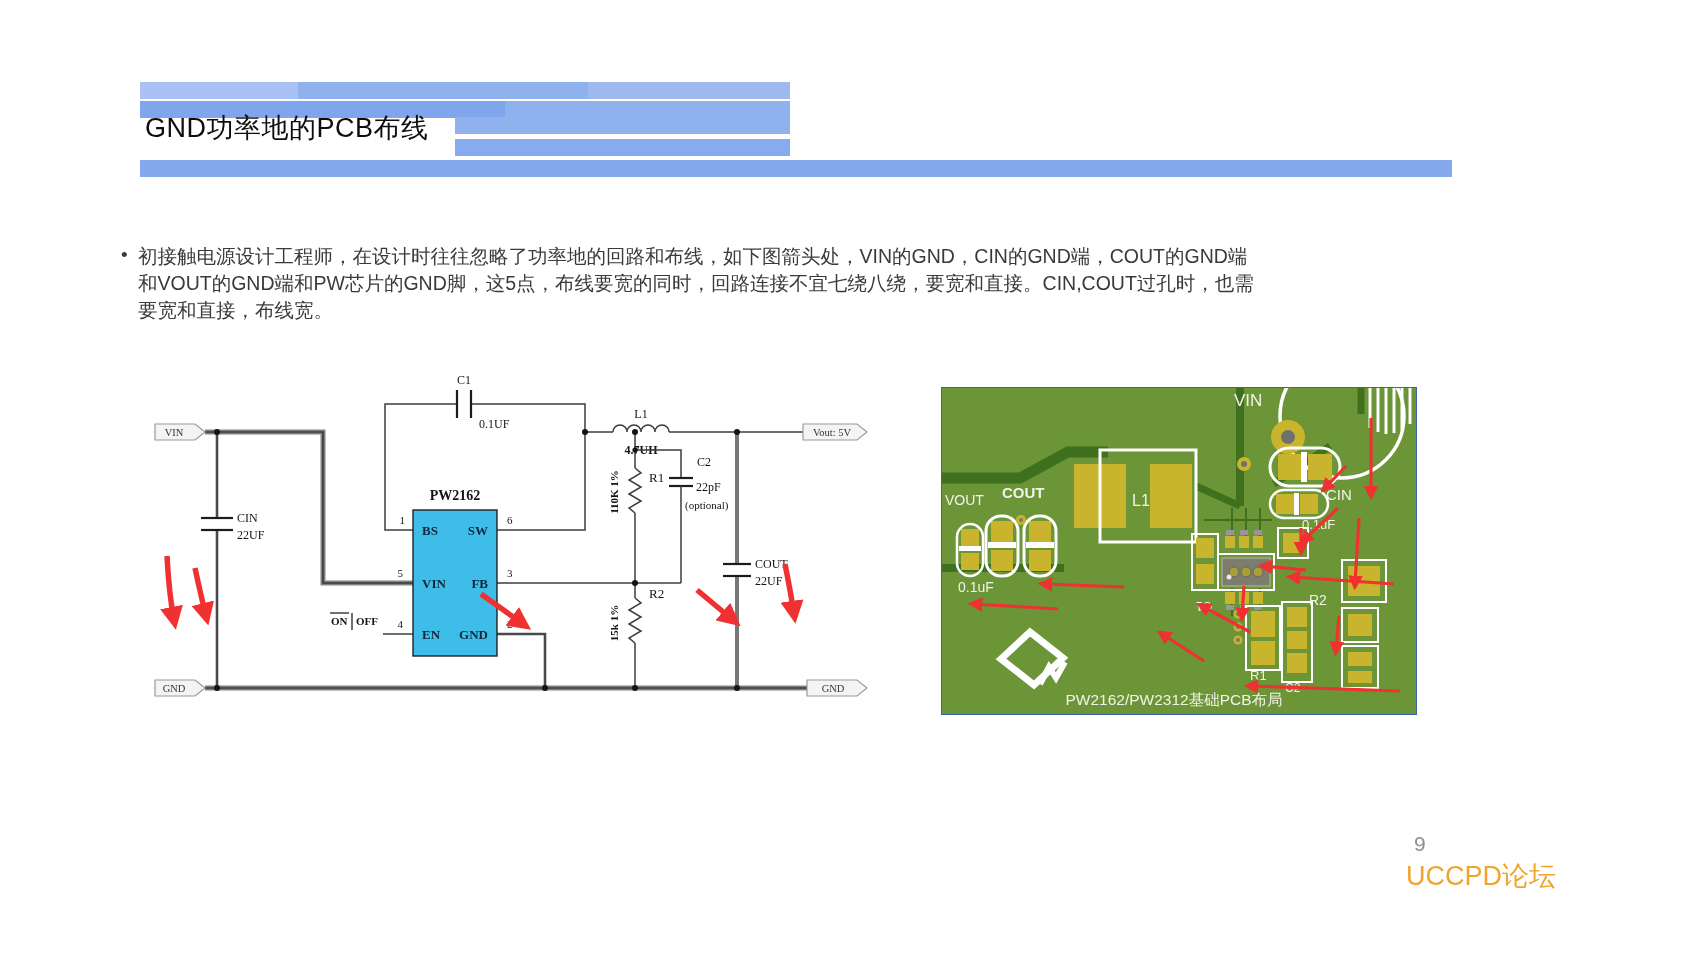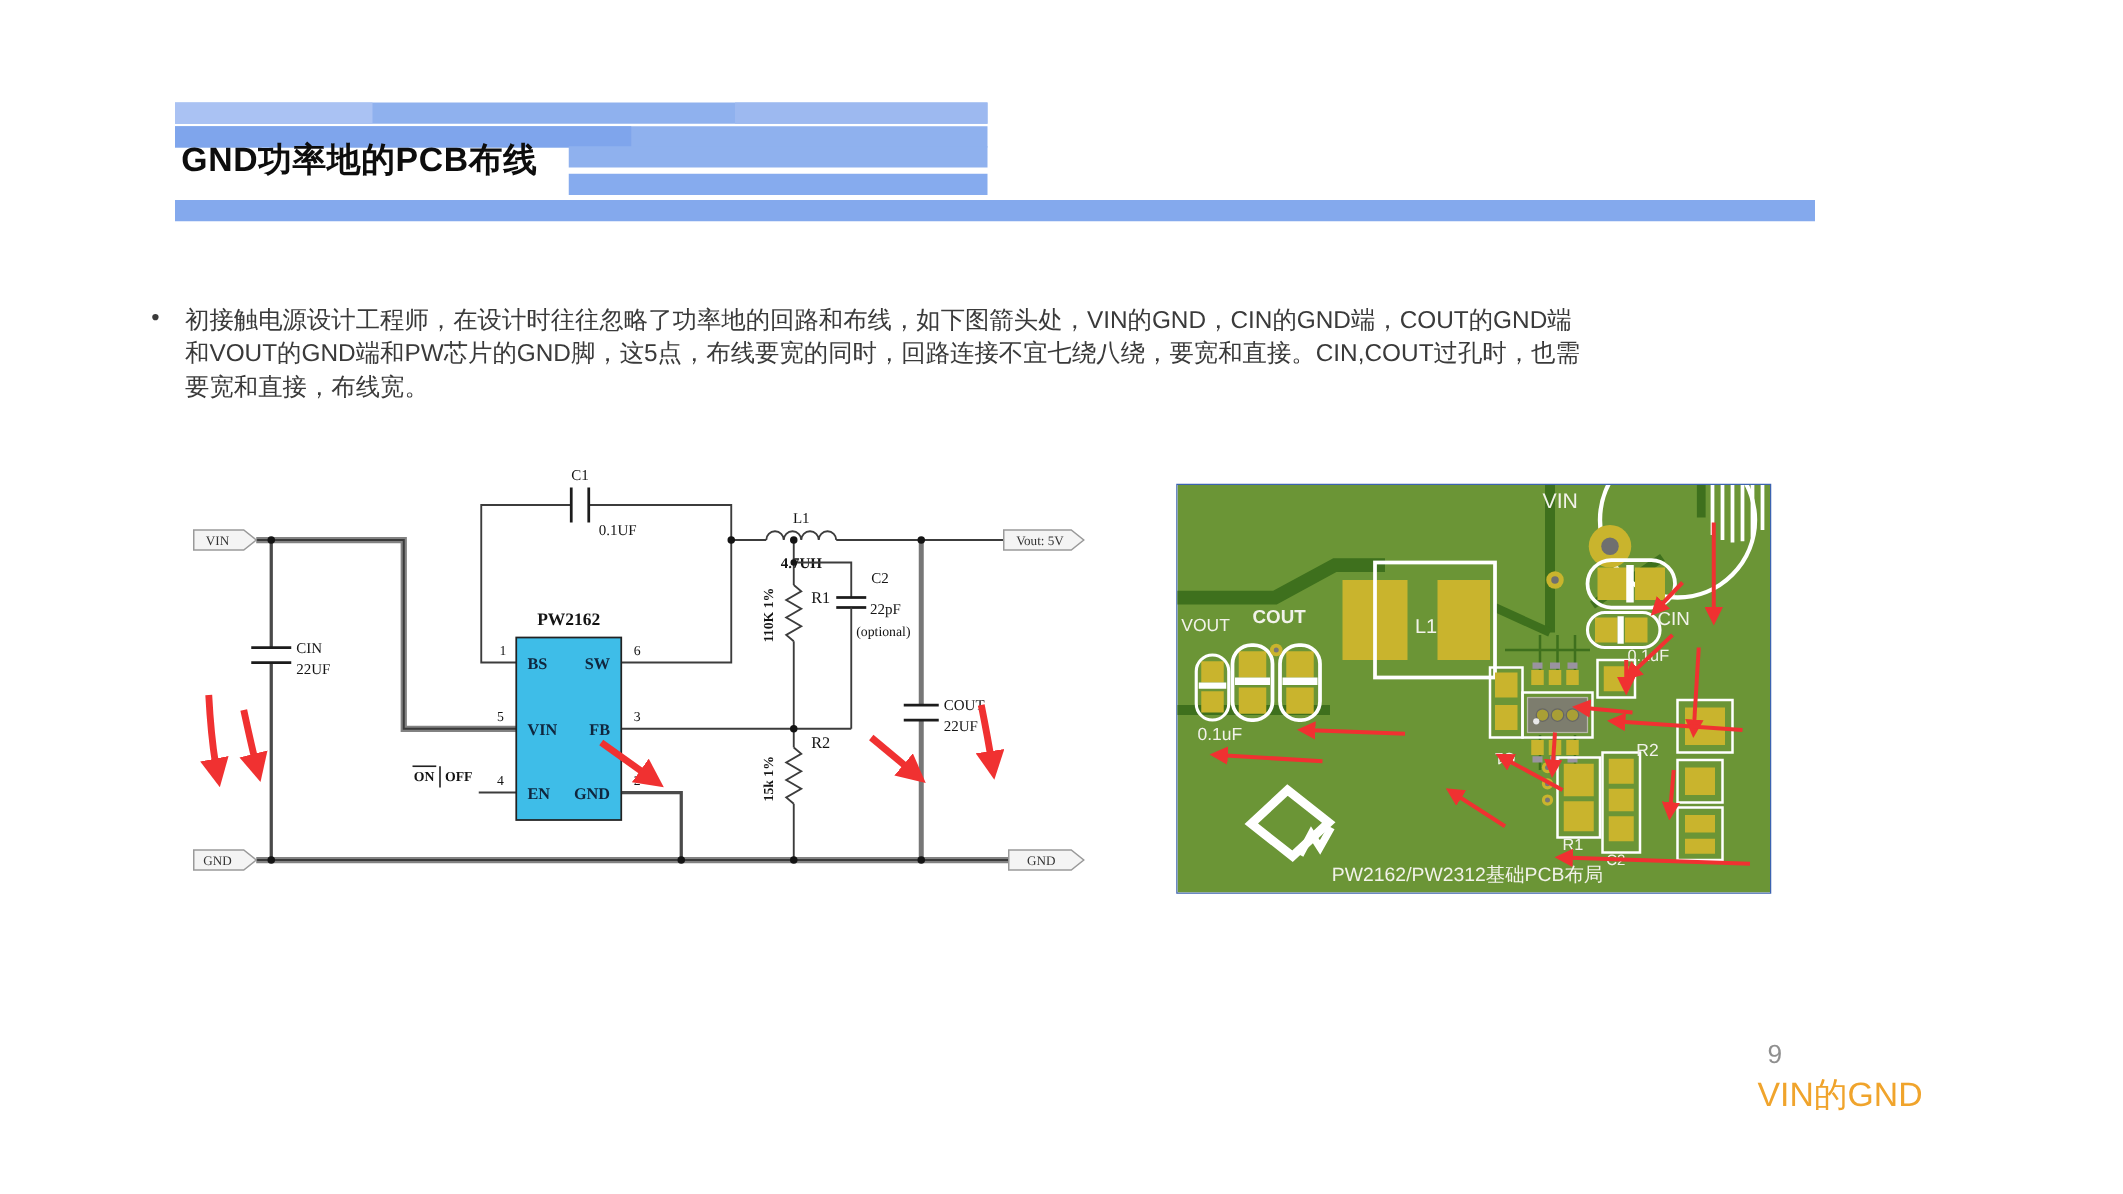--- a/index.html
+++ b/index.html
@@ -1,26 +1,26 @@
 <!DOCTYPE html>
 <html><head>
 <meta charset="utf-8">
 <style>
   html,body{margin:0;padding:0;background:#ffffff;}
   body{width:1698px;height:955px;position:relative;overflow:hidden;
        font-family:"Liberation Sans", sans-serif;}
   
   .bar{position:absolute;height:17px;}
-  .page-title{position:absolute;left:145px;top:110px;font-size:27px;font-weight:bold;
+  .page-title{position:absolute;left:145px;top:110px;font-size:27px;font-weight:normal;
               color:#0d0d0d;letter-spacing:0.5px;}
   
   .bullet-wrap{position:absolute;left:118px;top:243px;width:1360px;
                font-size:19.5px;color:#3a3a3a;}
   .bullet-marker{position:absolute;left:3px;top:1px;font-size:19px;}
-  .bullet-lines{margin-left:30px;line-height:27px;}
+  .bullet-lines{margin-left:20px;line-height:27px;}
   
   .schematic-fig{position:absolute;left:145px;top:370px;width:730px;height:330px;}
   .pcb-fig{position:absolute;left:941px;top:387px;width:474px;height:326px;
            border:1px solid #3c63b0;box-sizing:content-box;}
   
   .st{font-family:"Liberation Serif", serif;fill:#141414;}
   .s11{font-size:11px;} .s12{font-size:12px;} .s13{font-size:13px;} .s14{font-size:14px;}
   .bold{font-weight:bold;}
   .pinname{font-family:"Liberation Serif", serif;font-weight:bold;font-size:13px;fill:#10263d;}
   .wire{stroke:#3c3c3c;stroke-width:1.5;fill:none;}
@@ -357,13 +357,13 @@
     <path d="M452,196 L350,189" marker-end="url(#ah2)"></path>
     <path d="M364,182 L322,178" marker-end="url(#ah2)"></path>
     <path d="M302,198 L300,228" marker-end="url(#ah2)"></path>
   </g>
 
   <text class="pcbtext" x="232" y="317" font-size="15.5" text-anchor="middle">PW2162/PW2312基础PCB布局</text>
 </svg>
 </div>
 
 <div class="page-number">9</div>
-<div class="watermark">VIN的GND</div>
+<div class="watermark">UCCPD论坛</div>
 
 </body></html>

